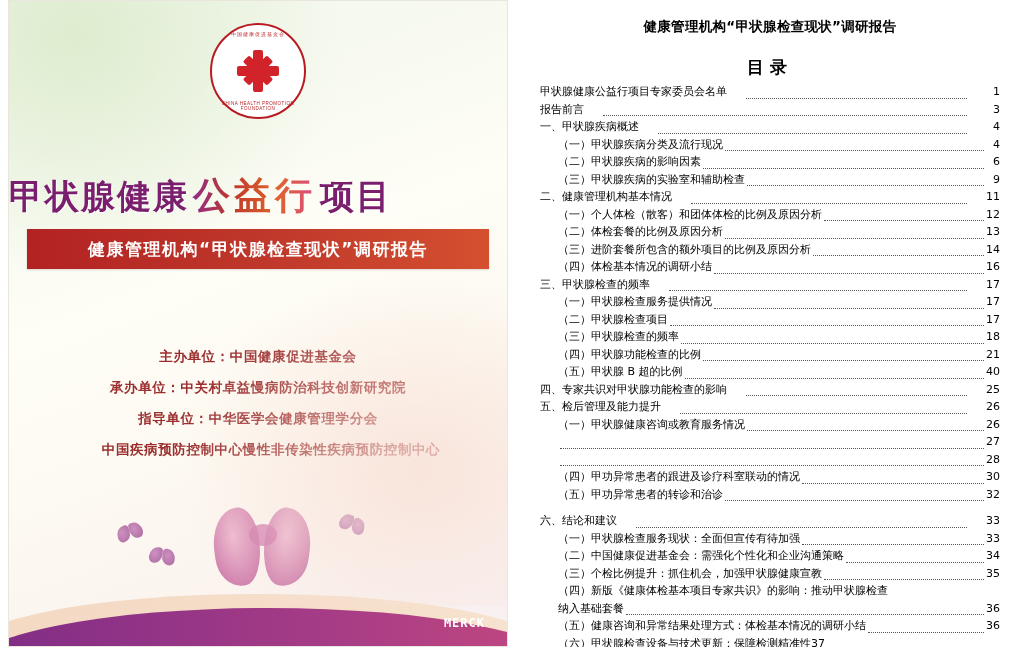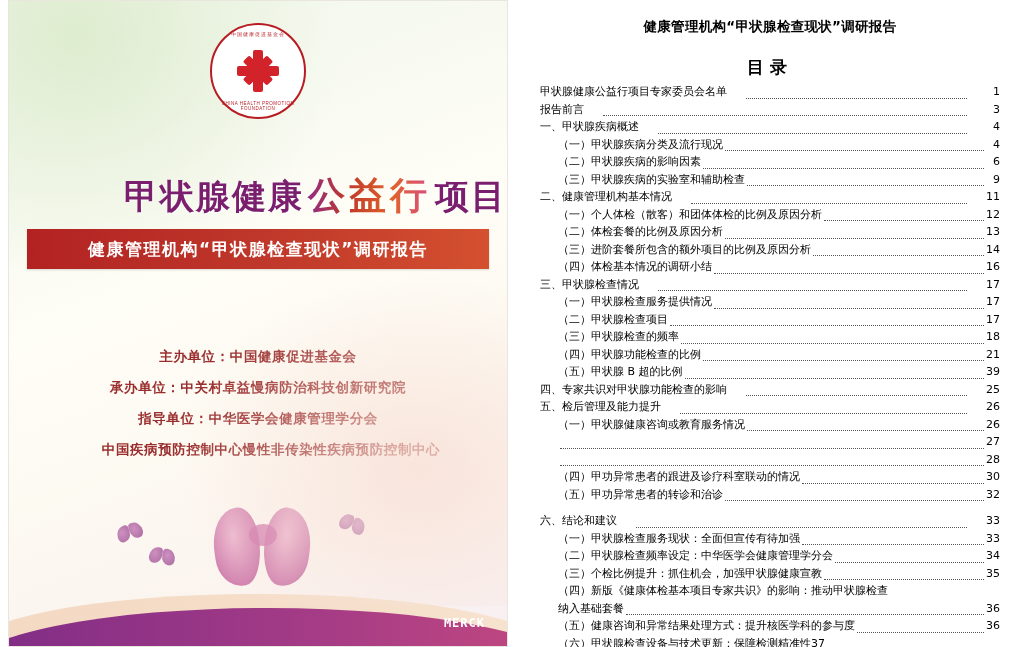--- a/index.html
+++ b/index.html
@@ -71,21 +71,21 @@
   .logo .cross span {
     position: absolute; background: #d2232a; border-radius: 2px;
   }
   .logo .cross span.h { left: 2px; right: 2px; top: 18px; height: 10px; }
   .logo .cross span.v { top: 2px; bottom: 2px; left: 18px; width: 10px; }
   .logo .cross span.d1 { left: 6px; right: 6px; top: 18px; height: 9px; transform: rotate(45deg); }
   .logo .cross span.d2 { left: 6px; right: 6px; top: 18px; height: 9px; transform: rotate(-45deg); }
 
   .title-main {
     position: absolute; top: 170px; left: 0; right: 0;
-    text-align: right;
+    text-align: left;
     font-family: Liberation Mono, monospace;
     font-weight: bold;
     font-size: 34px;
     letter-spacing: 2px;
     white-space: nowrap;
   }
   .title-main .seg-dark { color: #7a1f6e; text-shadow: 1px 1px 0 #ffffff; }
   .title-main .seg-grad {
     background: linear-gradient(90deg,#8e2b8e,#c0392b,#e0632a,#d94a8c);
     -webkit-background-clip: text; background-clip: text;
@@ -331,21 +331,21 @@
           <span class="lbl">（三）进阶套餐所包含的额外项目的比例及原因分析</span>
           <span class="dots"></span>
           <span class="pg">14</span>
         </div>
         <div class="toc-row lvl1">
           <span class="lbl">（四）体检基本情况的调研小结</span>
           <span class="dots"></span>
           <span class="pg">16</span>
         </div>
         <div class="toc-row lvl0">
-          <span class="lbl">三、甲状腺检查情况</span>
+          <span class="lbl">三、甲状腺检查的频率</span>
           <span class="dots"></span>
           <span class="pg">17</span>
         </div>
         <div class="toc-row lvl1">
           <span class="lbl">（一）甲状腺检查服务提供情况</span>
           <span class="dots"></span>
           <span class="pg">17</span>
         </div>
         <div class="toc-row lvl1">
           <span class="lbl">（二）甲状腺检查项目</span>
@@ -358,21 +358,21 @@
           <span class="pg">18</span>
         </div>
         <div class="toc-row lvl1">
           <span class="lbl">（四）甲状腺功能检查的比例</span>
           <span class="dots"></span>
           <span class="pg">21</span>
         </div>
         <div class="toc-row lvl1">
           <span class="lbl">（五）甲状腺 B 超的比例</span>
           <span class="dots"></span>
-          <span class="pg">39</span>
+          <span class="pg">40</span>
         </div>
         <div class="toc-row lvl0">
           <span class="lbl">四、专家共识对甲状腺功能检查的影响</span>
           <span class="dots"></span>
           <span class="pg">25</span>
         </div>
         <div class="toc-row lvl0">
           <span class="lbl">五、检后管理及能力提升</span>
           <span class="dots"></span>
           <span class="pg">26</span>
@@ -405,39 +405,39 @@
           <span class="lbl">六、结论和建议</span>
           <span class="dots"></span>
           <span class="pg">33</span>
         </div>
         <div class="toc-row lvl1">
           <span class="lbl">（一）甲状腺检查服务现状：全面但宣传有待加强</span>
           <span class="dots"></span>
           <span class="pg">33</span>
         </div>
         <div class="toc-row lvl1">
-          <span class="lbl">（二）甲状腺检查频率设定：中华医学会健康管理学分会</span>
+          <span class="lbl">（二）中国健康促进基金会：需强化个性化和企业沟通策略</span>
           <span class="dots"></span>
           <span class="pg">34</span>
         </div>
         <div class="toc-row lvl1">
           <span class="lbl">（三）个检比例提升：抓住机会，加强甲状腺健康宣教</span>
           <span class="dots"></span>
           <span class="pg">35</span>
         </div>
         <div class="toc-row lvl1">
           <span class="lbl">（四）新版《健康体检基本项目专家共识》的影响：推动甲状腺检查</span>
         </div>
         <div class="toc-row lvl1">
           <span class="lbl">纳入基础套餐</span>
           <span class="dots"></span>
           <span class="pg">36</span>
         </div>
         <div class="toc-row lvl1">
-          <span class="lbl">（五）健康咨询和异常结果处理方式：提升核医学科的参与度</span>
+          <span class="lbl">（五）健康咨询和异常结果处理方式：体检基本情况的调研小结</span>
           <span class="dots"></span>
           <span class="pg">36</span>
         </div>
         <div class="toc-row lvl1">
           <span class="lbl">（六）甲状腺检查设备与技术更新：保障检测精准性</span>
           <span class="pg">37</span>
         </div>
       </div>
   </div>
 

